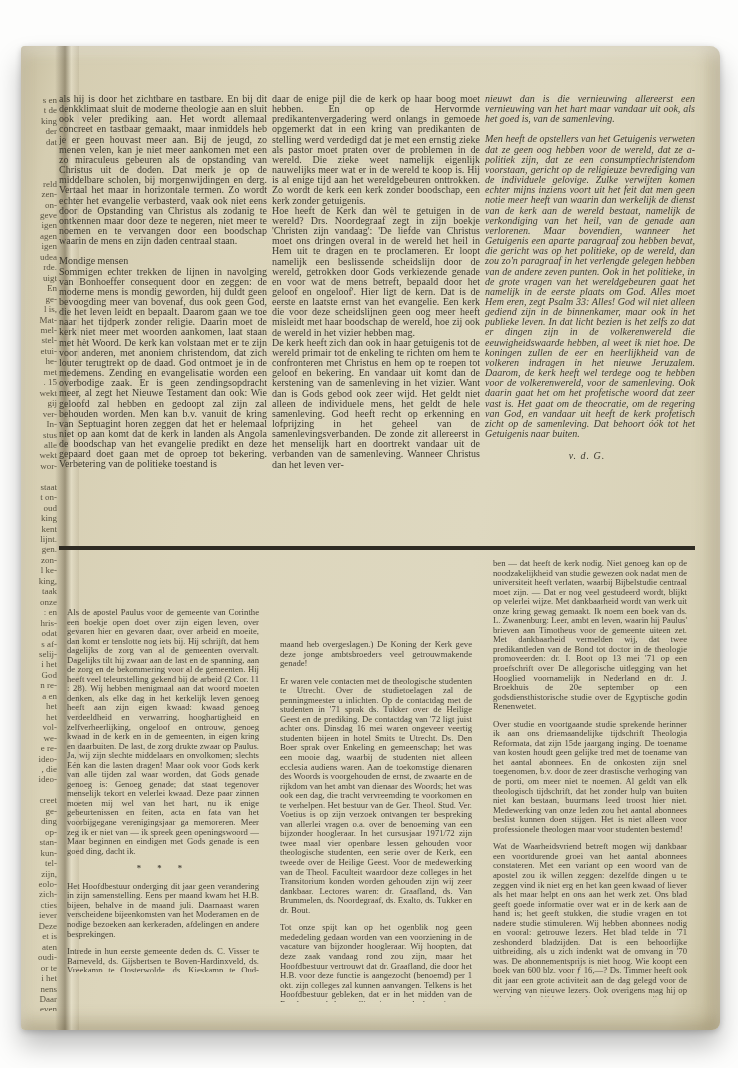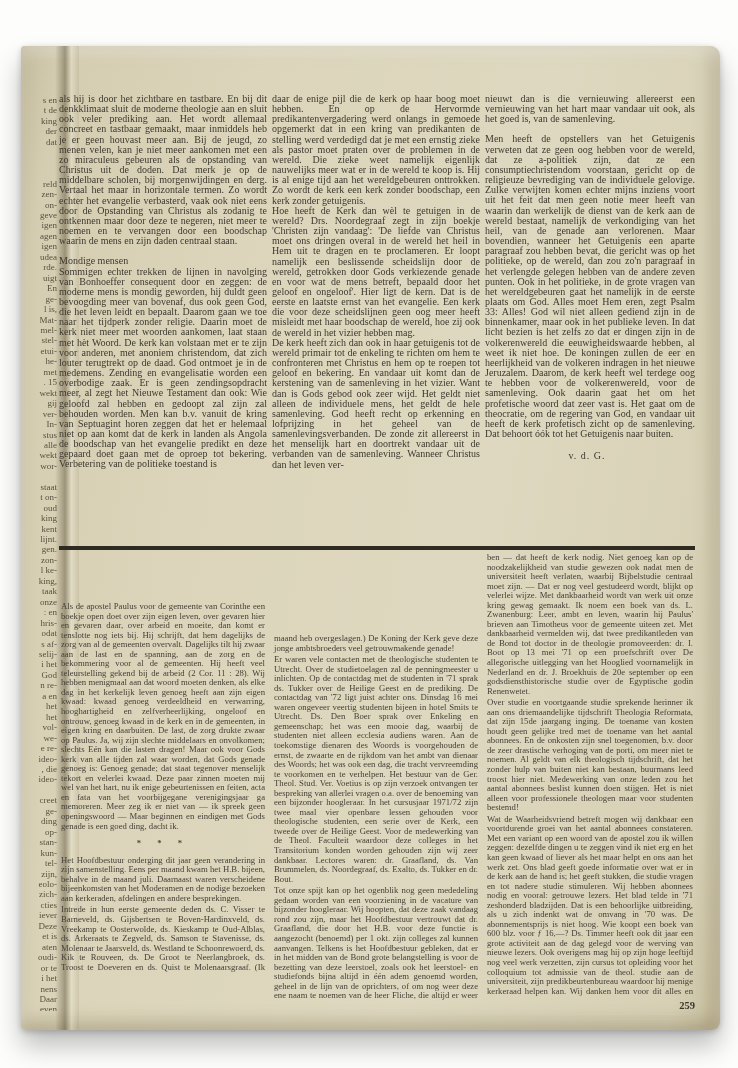--- a/index.html
+++ b/index.html
@@ -29,21 +29,21 @@
   .subhead{margin-top:10px !important;}
   .gap-top{margin-top:10px !important;}
   .sig{text-align:center;margin-top:12px !important;padding-right:6px;letter-spacing:1px;}
   .rule{position:absolute;left:38px;top:500px;width:636px;height:4px;background:#2e2b23;}
   .title{
     position:absolute;left:36px;top:508px;width:460px;margin:0;
     font-family:"Liberation Sans", sans-serif;font-weight:normal;
     font-size:37px;line-height:34px;letter-spacing:-0.6px;color:#555148;
   }
   .bot-col{width:208px;font-size:8.7px;line-height:9.55px;color:#454137;}
-  .bot-col p{margin:2px;}
+  .bot-col p{margin:8px;}
   .separator{text-align:center;letter-spacing:7px;margin:8px 0 7px 0 !important;font-weight:bold;color:#4a463c;}
   .pagenum{
     position:absolute;left:38px;top:954px;width:636px;text-align:right;
     font-size:10.5px;font-weight:bold;color:#3a372d;
   }
 </style>
 </head>
 <body>
 
 <div class="scan">
@@ -145,21 +145,21 @@
     <p class="subhead">Mondige mensen</p>
     <p>Sommigen echter trekken de lijnen in navolging van Bonhoeffer consequent door en zeggen: de moderne mens is mondig geworden, hij duldt geen bevoogding meer van bovenaf, dus ook geen God, die het leven leidt en bepaalt. Daarom gaan we toe naar het tijdperk zonder religie. Daarin moet de kerk niet meer met woorden aankomen, laat staan met hèt Woord. De kerk kan volstaan met er te zijn voor anderen, met anoniem christendom, dat zich louter terugtrekt op de daad. God ontmoet je in de medemens. Zending en evangelisatie worden een overbodige zaak. Er is geen zendingsopdracht meer, al zegt het Nieuwe Testament dan ook: Wie geloofd zal hebben en gedoopt zal zijn zal behouden worden. Men kan b.v. vanuit de kring van Septuagint horen zeggen dat het er helemaal niet op aan komt dat de kerk in landen als Angola de boodschap van het evangelie predikt en deze gepaard doet gaan met de oproep tot bekering. Verbetering van de politieke toestand is</p>
   </div>
 
   <div class="col top-col" style="left:251px;">
     <p>daar de enige pijl die de kerk op haar boog moet hebben. En op de Hervormde predikantenvergadering werd onlangs in gemoede opgemerkt dat in een kring van predikanten de stelling werd verdedigd dat je met een ernstig zieke als pastor moet praten over de problemen in de wereld. Die zieke weet namelijk eigenlijk nauwelijks meer wat er in de wereld te koop is. Hij is al enige tijd aan het wereldgebeuren onttrokken. Zo wordt de kerk een kerk zonder boodschap, een kerk zonder getuigenis.</p>
     <p>Hoe heeft de Kerk dan wèl te getuigen in de wereld? Drs. Noordegraaf zegt in zijn boekje 'Christen zijn vandaag': 'De liefde van Christus moet ons dringen overal in de wereld het heil in Hem uit te dragen en te proclameren. Er loopt namelijk een beslissende scheidslijn door de wereld, getrokken door Gods verkiezende genade en voor wat de mens betreft, bepaald door het geloof en ongeloof'. Hier ligt de kern. Dat is de eerste en laatste ernst van het evangelie. Een kerk die voor deze scheidslijnen geen oog meer heeft misleidt met haar boodschap de wereld, hoe zij ook de wereld in het vizier hebben mag.</p>
     <p>De kerk heeft zich dan ook in haar getuigenis tot de wereld primair tot de enkeling te richten om hem te confronteren met Christus en hem op te roepen tot geloof en bekering. En vandaar uit komt dan de kerstening van de samenleving in het vizier. Want dan is Gods gebod ook zeer wijd. Het geldt niet alleen de individuele mens, het geldt de hele samenleving. God heeft recht op erkenning en lofprijzing in het geheel van de samenlevingsverbanden. De zonde zit allereerst in het menselijk hart en doortrekt vandaar uit de verbanden van de samenleving. Wanneer Christus dan het leven ver-</p>
   </div>
 
-  <div class="col top-col" style="left:464px;width:210px;">
+  <div class="col top-col" style="left:464px;width:210px;font-style:italic;">
     <p>nieuwt dan is die vernieuwing allereerst een vernieuwing van het hart maar vandaar uit ook, als het goed is, van de samenleving.</p>
     <p class="gap-top">Men heeft de opstellers van het Getuigenis verweten dat ze geen oog hebben voor de wereld, dat ze a-politiek zijn, dat ze een consumptiechristendom voorstaan, gericht op de religieuze bevrediging van de individuele gelovige. Zulke verwijten komen echter mijns inziens voort uit het feit dat men geen notie meer heeft van waarin dan werkelijk de dienst van de kerk aan de wereld bestaat, namelijk de verkondiging van het heil, van de genade aan verlorenen. Maar bovendien, wanneer het Getuigenis een aparte paragraaf zou hebben bevat, die gericht was op het politieke, op de wereld, dan zou zo'n paragraaf in het verlengde gelegen hebben van de andere zeven punten. Ook in het politieke, in de grote vragen van het wereldgebeuren gaat het namelijk in de eerste plaats om God. Alles moet Hem eren, zegt Psalm 33: Alles! God wil niet alleen gediend zijn in de binnenkamer, maar ook in het publieke leven. In dat licht bezien is het zelfs zo dat er dingen zijn in de volkerenwereld die eeuwigheidswaarde hebben, al weet ik niet hoe. De koningen zullen de eer en heerlijkheid van de volkeren indragen in het nieuwe Jeruzalem. Daarom, de kerk heeft wel terdege oog te hebben voor de volkerenwereld, voor de samenleving. Ook daarin gaat het om het profetische woord dat zeer vast is. Het gaat om de theocratie, om de regering van God, en vandaar uit heeft de kerk profetisch zicht op de samenleving. Dat behoort óók tot het Getuigenis naar buiten.</p>
     <p class="sig">v. d. G.</p>
   </div>
 
   <div class="rule"></div>
 
 
   <div class="col bot-col" style="left:38px;top:554px;height:372px;">
     <p>Als de apostel Paulus voor de gemeente van Corinthe een boekje open doet over zijn eigen leven, over gevaren hier en gevaren daar, over arbeid en moeite, dan komt er tenslotte nog iets bij. Hij schrijft, dat hem dagelijks de zorg van al de gemeenten overvalt. Dagelijks tilt hij zwaar aan de last en de spanning, aan de zorg en de bekommering voor al de gemeenten. Hij heeft veel teleurstelling gekend bij de arbeid (2 Cor. 11 : 28). Wij hebben menigmaal aan dat woord moeten denken, als elke dag in het kerkelijk leven genoeg heeft aan zijn eigen kwaad: kwaad genoeg verdeeldheid en verwarring, hooghartigheid en zelfverheerlijking, ongeloof en ontrouw, genoeg kwaad in de kerk en in de gemeenten, in eigen kring en daarbuiten. De last, de zorg drukte zwaar op Paulus. Ja, wij zijn slechte middelaars en onvolkomen; slechts Eén kan die lasten dragen! Maar ook voor Gods kerk van alle tijden zal waar worden, dat Gods genade genoeg is: Genoeg genade; dat staat tegenover menselijk tekort en velerlei kwaad. Deze paar zinnen moeten mij wel van het hart, nu ik enige gebeurtenissen en feiten, acta en fata van het voorbijgegane verenigingsjaar ga memoreren. Meer zeg ik er niet van — ik spreek geen openingswoord — Maar beginnen en eindigen met Gods genade is een goed ding, dacht ik.</p>
@@ -174,14 +174,13 @@
     <p>Tot onze spijt kan op het ogenblik nog geen mededeling gedaan worden van een voorziening in de vacature van bijzonder hoogleraar. Wij hoopten, dat deze zaak vandaag rond zou zijn, maar het Hoofdbestuur vertrouwt dat dr. Graafland, die door het H.B. voor deze functie is aangezocht (benoemd) per 1 okt. zijn colleges zal kunnen aanvangen. Telkens is het Hoofdbestuur gebleken, dat er in het midden van de Bond grote belangstelling is voor de bezetting van deze leerstoel, zoals ook het leerstoel- en studiefonds bijna altijd in één adem genoemd worden, geheel in de lijn van de oprichters, of om nog weer deze ene naam te noemen van de heer Fliche, die altijd er weer op wees: wij moeten onderlegde gereformeerde predikers heb-</p>
   </div>
 
   <div class="col bot-col" style="left:464px;top:505px;width:210px;height:446px;">
     <p>ben — dat heeft de kerk nodig. Niet genoeg kan op de noodzakelijkheid van studie gewezen ook nadat men de universiteit heeft verlaten, waarbij Bijbelstudie centraal moet zijn. — Dat er nog veel gestudeerd wordt, blijkt op velerlei wijze. Met dankbaarheid wordt van werk uit onze kring gewag gemaakt. Ik noem een boek van ds. L. Zwanenburg: Leer, ambt en leven, waarin hij Paulus' brieven aan Timotheus voor de gemeente uiteen zet. Met dankbaarheid vermelden wij, dat twee predikantleden van de Bond tot doctor in de theologie promoveerden: dr. I. Boot op 13 mei '71 op een proefschrift over De allegorische uitlegging van het Hooglied voornamelijk in Nederland en dr. J. Broekhuis de 20e september op een godsdiensthistorische studie over de Egyptische godin Renenwetet.</p>
     <p>Over studie en voortgaande studie sprekende herinner ik aan ons driemaandelijke tijdschrift Theologia Reformata, dat zijn 15de jaargang inging. De toename van kosten houdt geen gelijke tred met de toename van het aantal abonnees. En de onkosten zijn snel toegenomen, b.v. door de zeer drastische verhoging van de porti, om meer niet te noemen. Al geldt van elk theologisch tijdschrift, dat het zonder hulp van buiten niet kan bestaan, buurmans leed troost hier niet. Medewerking van onze leden zou het aantal abonnees beslist kunnen doen stijgen. Het is niet alleen voor professionele theologen maar voor studenten bestemd!</p>
     <p>Wat de Waarheidsvriend betreft mogen wij dankbaar een voortdurende groei van het aantal abonnees constateren. Met een variant op een woord van de apostel zou ik willen zeggen: dezelfde dingen u te zeggen vind ik niet erg en het kan geen kwaad of liever als het maar helpt en ons aan het werk zet. Ons blad geeft goede informatie over wat er in de kerk aan de hand is; het geeft stukken, die studie vragen en tot nadere studie stimuleren. Wij hebben abonnees nodig en vooral: getrouwe lezers. Het blad telde in '71 zeshonderd bladzijden. Dat is een behoorlijke uitbreiding, als u zich indenkt wat de omvang in '70 was. De abonnementsprijs is niet hoog. Wie koopt een boek van 600 blz. voor ƒ 16,—? Ds. Timmer heeft ook dit jaar een grote activiteit aan de dag gelegd voor de werving van nieuwe lezers. Ook overigens mag hij op zijn hoge leeftijd nog veel werk verzetten, zijn cursus tot opleiding voor het colloquium tot admissie van de theol. studie aan de universiteit, zijn predikbeurtenbureau waardoor hij menige kerkeraad helpen kan. Wij danken hem voor dit alles en wensen hem toe de ervaring van het woord van Ps. 92 voor de rechtvaardige in zijn ouderdom.</p>
 
   </div>
 
-  <div class="pagenum">259</div>
 </div>
 
 </body></html>

